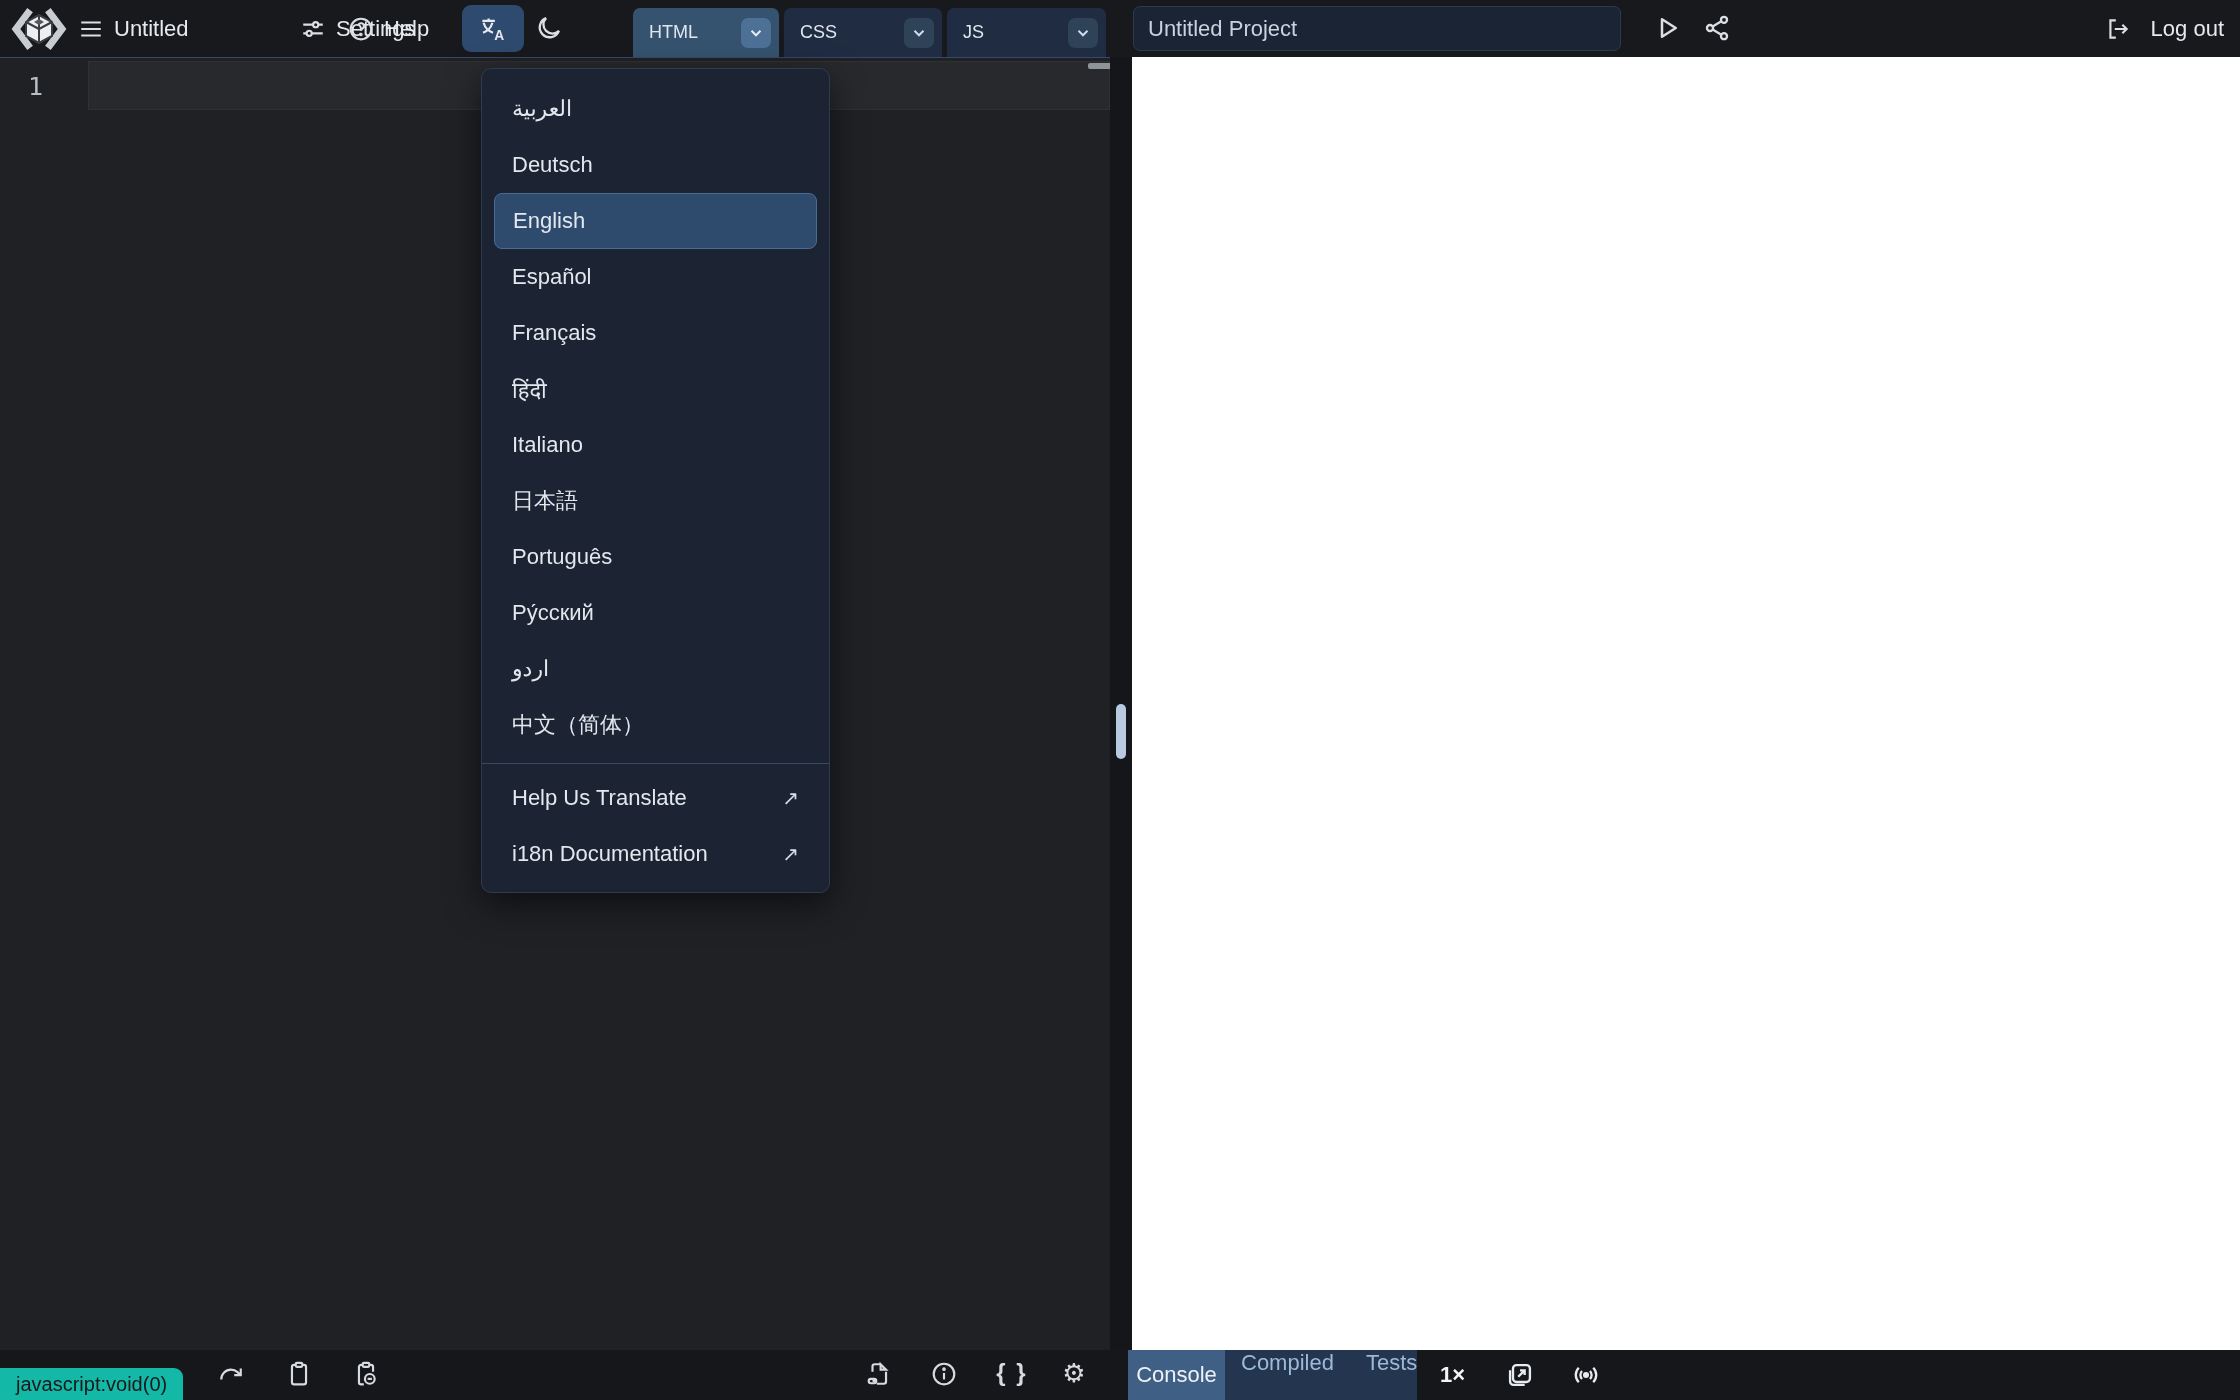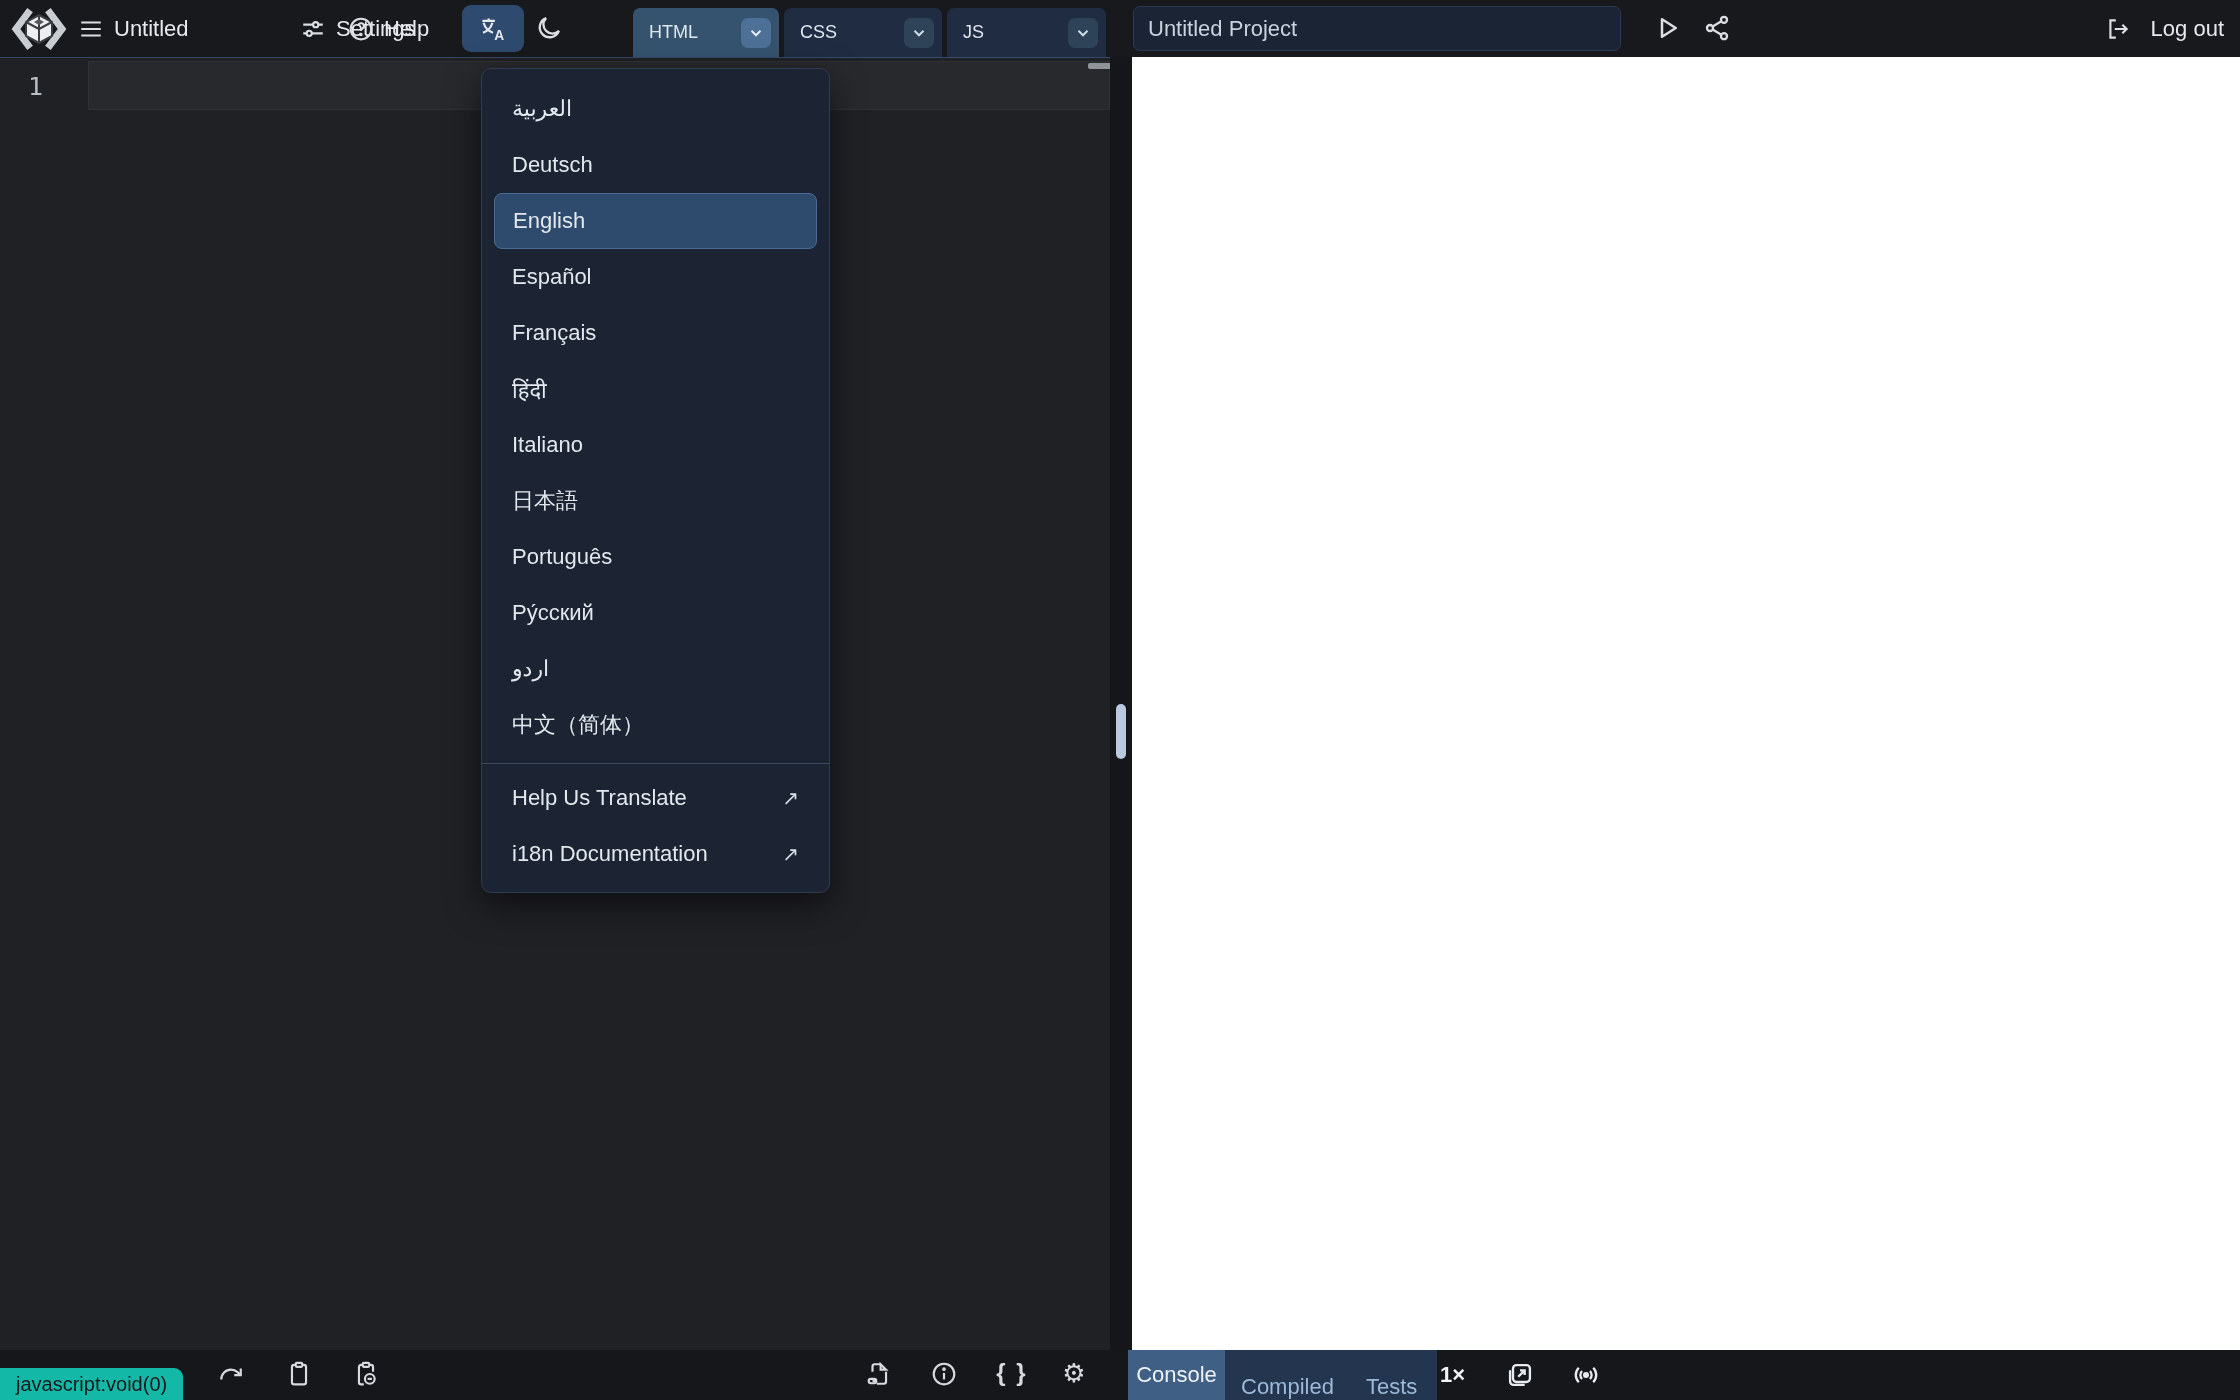--- a/index.html
+++ b/index.html
@@ -86,22 +86,22 @@
   .bb-braces { left:992px; width:40px; font-size:24px; color:#d7dadf; font-weight:bold;
     letter-spacing:2px; top:9px; }
   .bb-gear { left:1060px; font-size:26px; color:#d7dadf; top:8px; }
   .tooltip { position:absolute; left:0; bottom:0; height:32px; line-height:32px;
     background:#14b8a6; color:#17191d; font-size:20px; padding:0 16px;
     border-top-right-radius:9px; }
 
   .console-tab { position:absolute; left:1128px; top:0; width:97px; height:50px;
     background:#3f5f85; color:#eef2f6; font-size:22px; display:flex; align-items:center;
     justify-content:center; cursor:pointer; }
-  .tab-group { position:absolute; left:1225px; top:0; width:212px; height:50px;
-    background:#243550; display:flex; align-items:flex-end; }
+  .tab-group { position:absolute; left:1225px; top:0; width:192px; height:50px;
+    background:#243550; display:flex; align-items:flex-start; }
   .tab-sub { color:#9db9d8; font-size:22px; padding:0 16px; cursor:pointer; }
   .zoom-level { position:absolute; left:1440px; top:0; height:50px; display:flex;
     align-items:center; color:#f2f4f7; font-size:22px; font-weight:bold; cursor:pointer; }
   .bb-popout { left:1506px; }
   .bb-broadcast { left:1572px; }
 </style>
 </head>
 <body>
 
 <div class="app">

